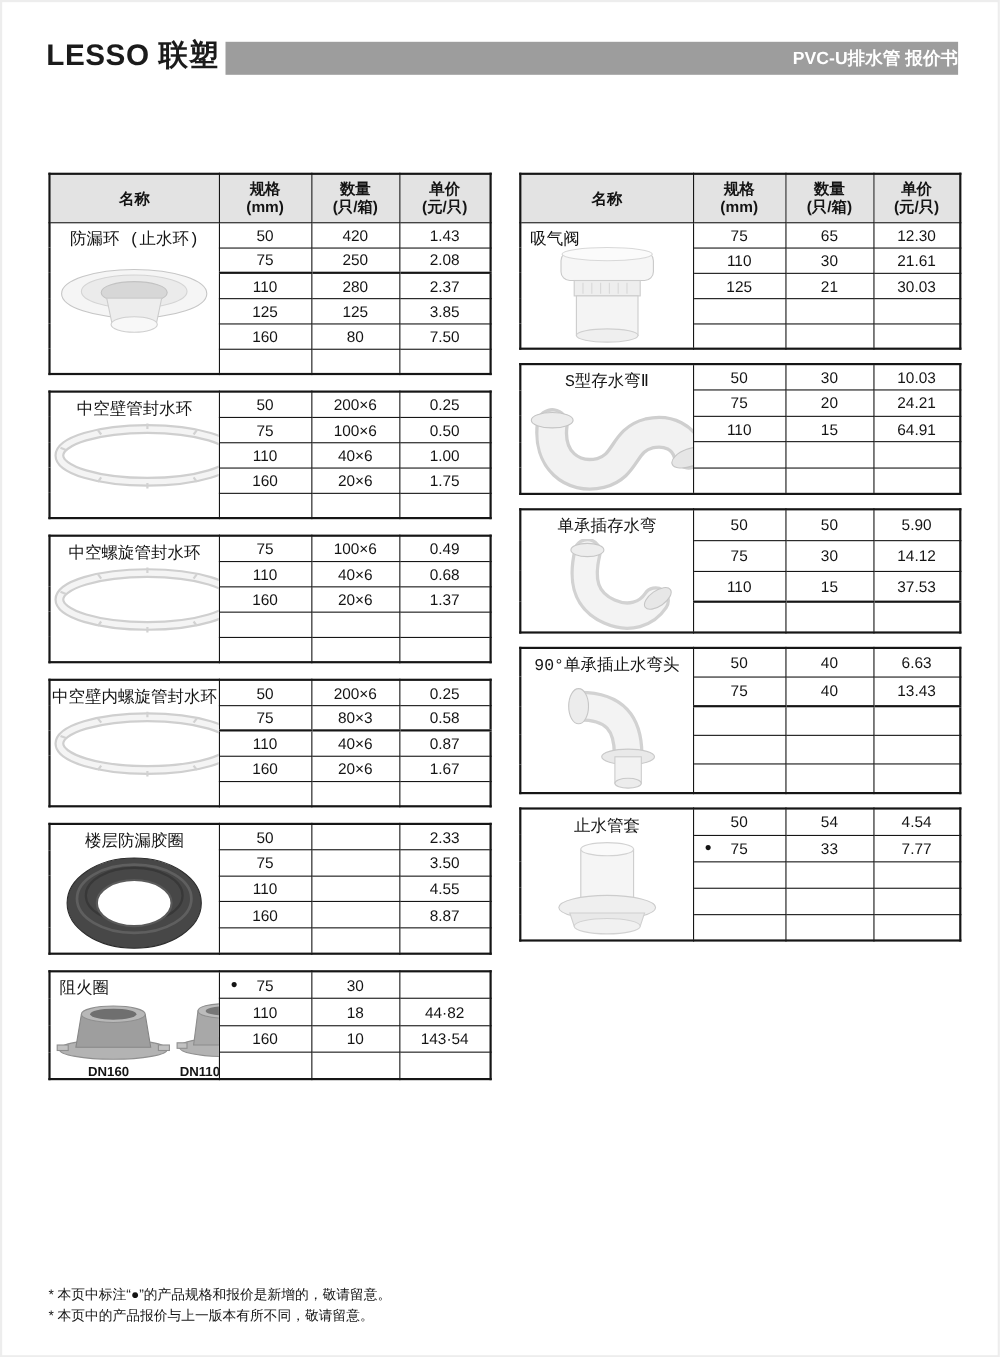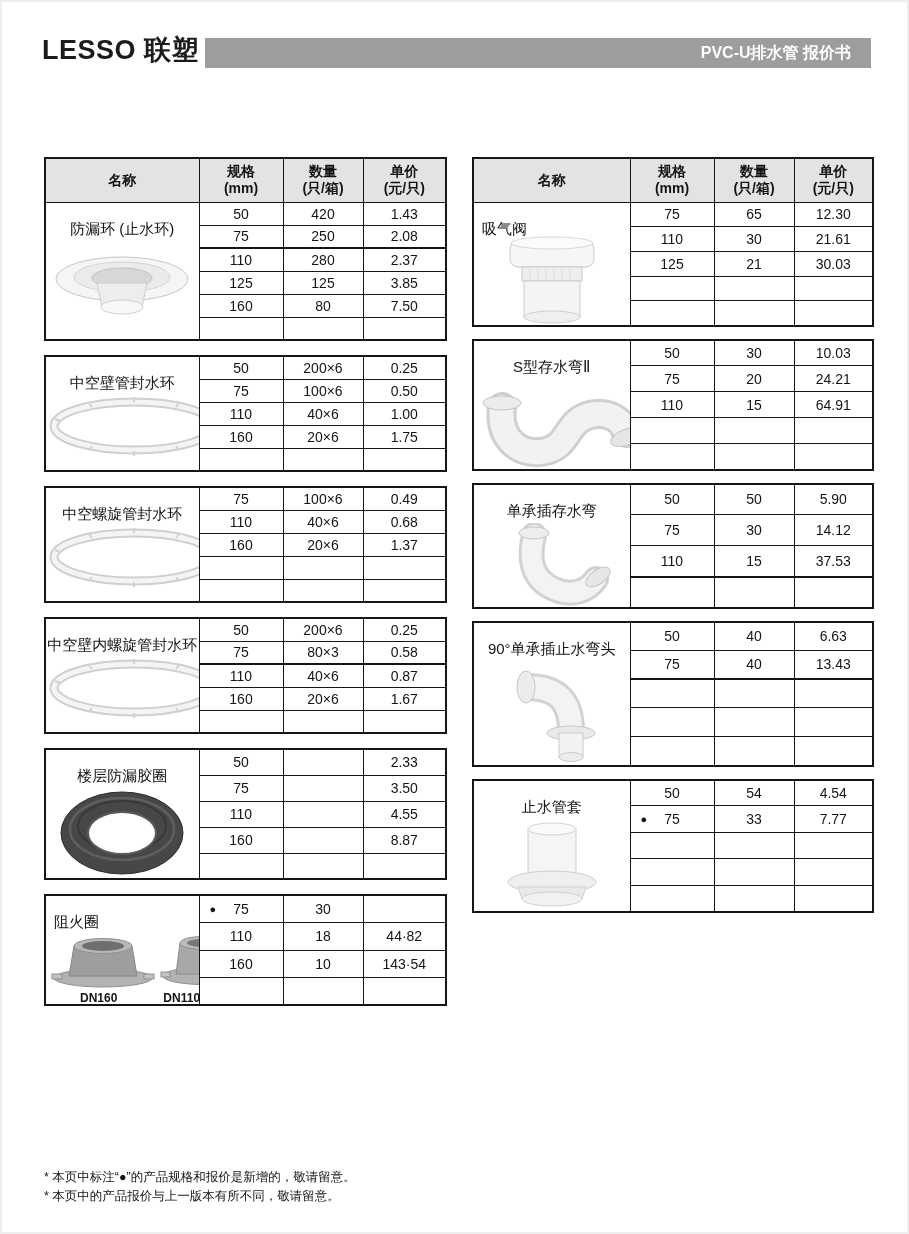--- a/index.html
+++ b/index.html
@@ -6,41 +6,41 @@
   .page{position:relative;width:909px;height:1234px;background:#ffffff;
     border:2px solid #ededed;box-sizing:border-box;
     font-family:"Liberation Sans","DejaVu Sans",sans-serif;color:#141414;}
 
   .logo{position:absolute;left:40px;top:30px;font-size:27px;font-weight:bold;
     color:#1b1b1b;letter-spacing:0.5px;white-space:nowrap;}
 
   .header-bar{position:absolute;left:203px;top:36px;width:666px;height:30px;
     background:#9d9d9d;color:#ffffff;font-weight:bold;font-size:16px;
     display:flex;align-items:center;justify-content:flex-end;
-    padding-right:20px;box-sizing:border-box;}
+    padding-right:0;box-sizing:border-box;}
 
   .page-title{position:absolute;top:92px;left:0;width:100%;text-align:center;
     font-size:21px;font-weight:bold;color:#111;}
 
   .col{position:absolute;top:155px;}
   .col-left{left:42px;width:401px;}
   .col-right{left:470px;width:400px;}
 
   table.price-table{border-collapse:collapse;table-layout:fixed;
     border:2px solid #161616;margin-bottom:14px;background:#fff;}
   .col-right table.price-table{margin-bottom:12px;}
   .price-table td,.price-table th{border:1px solid #161616;padding:0;
     font-size:14px;text-align:center;vertical-align:middle;overflow:hidden;}
   .price-table tr{height:23px;}
   .price-table tr.head-row{height:44px;}
   .price-table th{background:#e3e3e3;font-weight:bold;line-height:1.25;}
   td.bb-thick{border-bottom-width:2.5px;}
 
   td.product-cell{vertical-align:top;}
-  .product-name{font-size:15px;margin-top:17px;white-space:nowrap;text-align:center;}
+  .product-name{font-size:15px;margin-top:5px;white-space:nowrap;text-align:center;font-family:Liberation Mono, monospace;}
   td.align-left .product-name{text-align:left;padding-left:8px;}
   .product-image{margin-top:2px;text-align:center;line-height:0;}
   .product-image.img-air-valve{text-align:right;padding-right:26px;margin-top:-4px;}
   .captions{display:flex;justify-content:space-between;padding:0 26px 0 34px;
     font-size:12px;font-weight:bold;line-height:1;margin-top:2px;gap:46px;}
 
   td.c{position:relative;}
   .bullet{position:absolute;left:10px;top:50%;transform:translateY(-50%);
     font-size:11px;line-height:1;}
 

